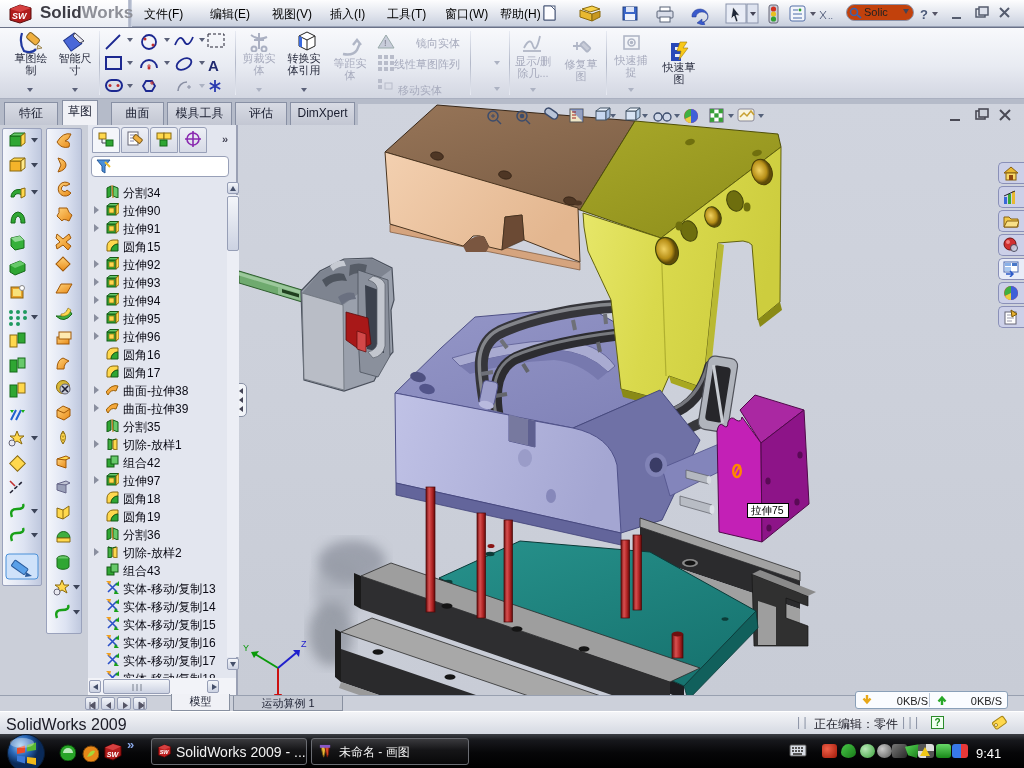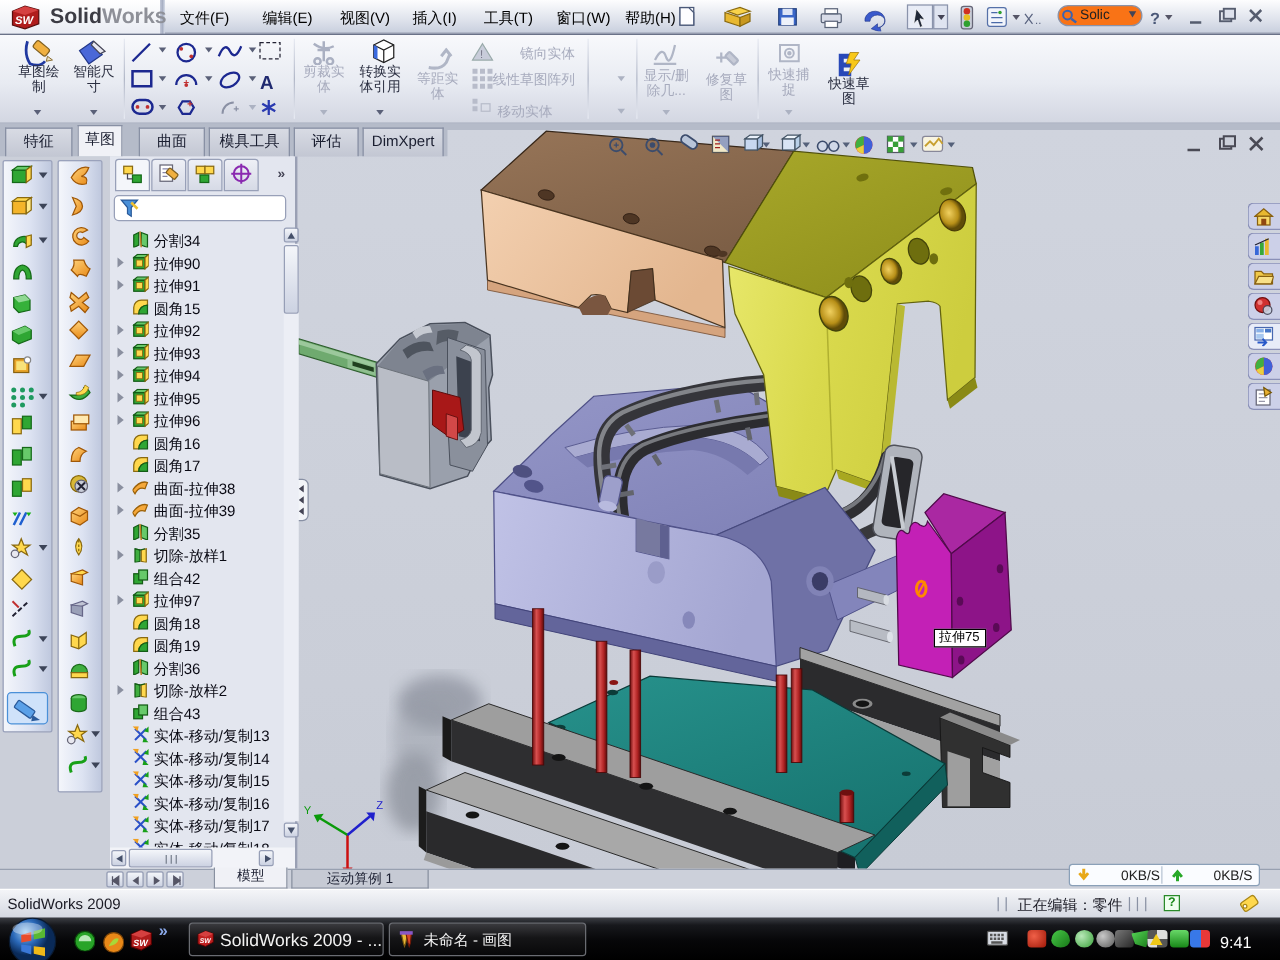--- a/index.html
+++ b/index.html
@@ -5,21 +5,21 @@
 #s{position:relative;width:1024px;height:768px;overflow:hidden;background:#cbcfd9;font-family:Liberation Sans, sans-serif}
 .ab{position:absolute}
 
 #title{left:0;top:0;width:1024px;height:27px;background:linear-gradient(#fdfdfe,#dfe3ec 60%,#c9d0de);border-bottom:1px solid #98a0b4}
 #logo{left:0;top:0;width:128px;height:27px;background:linear-gradient(#ffffff,#e9ecf3)}
 #logosep{left:128px;top:0;width:4px;height:27px;background:linear-gradient(90deg,#c2c8d8,#a8b0c4,#d6dce8)}
 .swcube{left:7px;top:3px;width:27px;height:21px}
 #swname{left:40px;top:3px;font-size:17px;font-weight:bold;color:#3c3c44;letter-spacing:0px}
 #swname .w{color:#8e9098;font-weight:bold}
 .menu{top:6px;font-size:12px;color:#000000}
-#srch{left:846px;top:4px;width:68px;height:17px;background:#f97316;border:1px solid #8a92a8;border-radius:9px;font-size:11px;color:#222;padding-left:17px;line-height:15px}
+#srch{left:846px;top:4px;width:68px;height:17px;background:#c2410c;border:1px solid #8a92a8;border-radius:9px;font-size:11px;color:#222;padding-left:17px;line-height:15px}
 
 #ribbon{left:0;top:27px;width:1024px;height:72px;background:linear-gradient(#f8f9fc,#e8ebf2 55%,#dcdfe9 80%,#d3d7e2);border-top:1px solid #6a7288;border-bottom:1px solid #aab0c0}
 .rsep{top:3px;width:1px;height:64px;background:linear-gradient(#e8ebf3,#b2b8c8,#e8ebf3)}
 .rbtn{font-size:11px;color:#2a2e40;text-align:center;line-height:12px}
 .rbtn.dis{color:#a7abbd}
 .darr{width:0;height:0;border-left:3px solid transparent;border-right:3px solid transparent;border-top:4px solid #5a6078}
 .darr.g{border-top-color:#acb2c2}
 #ds{left:905px;top:22px;font-size:60px;font-style:italic;font-weight:bold;color:#cad0dc;letter-spacing:-3px}
 
 #tabrow{left:0;top:99px;width:1024px;height:26px;background:#b5bbc9}
@@ -1089,21 +1089,21 @@
 <svg class="ab" style="left:861px;top:694px" width="12" height="12">
       <path d="M6 1 l0 7 m-3.5 -3.5 l3.5 4 3.5 -4" stroke="#e8a818" stroke-width="2.4" fill="none"></path>
     </svg>
 <div class="ab" style="left:878px;top:695px;width:50px;font-size:11px;color:#222;text-align:right">0KB/S</div>
 <svg class="ab" style="left:936px;top:694px" width="12" height="12">
       <path d="M6 11 l0 -7 m-3.5 3.5 l3.5 -4 3.5 4" stroke="#28a828" stroke-width="2.4" fill="none"></path>
     </svg>
 <div class="ab" style="left:952px;top:695px;width:50px;font-size:11px;color:#222;text-align:right">0KB/S</div>
 
 <div class="ab" id="status"></div>
-<div class="ab" style="left:6px;top:716px;font-size:12px;color:#1a1a24">SolidWorks 2009</div>
+<div class="ab" style="left:6px;top:716px;font-size:16px;color:#1a1a24">SolidWorks 2009</div>
 <div class="ab" style="left:797px;top:715px;font-size:12px;color:#8a92a4">| |</div>
 <div class="ab" style="left:814px;top:716px;font-size:12px;color:#1a1a24">正在编辑：零件</div>
 <div class="ab" style="left:902px;top:715px;font-size:12px;color:#8a92a4">| | |</div>
 <div class="ab" style="left:931px;top:716px;width:13px;height:13px;background:#f0fff0;border:1px solid #2a8a2a;color:#1a8a1a;font-size:10px;font-weight:bold;text-align:center;line-height:12px">?</div>
 <svg class="ab" style="left:991px;top:714px" width="18" height="17" viewBox="0 0 18 17">
       <rect x="2" y="5" width="13" height="8" rx="2" transform="rotate(-35 8 9)" fill="#ffd84d" stroke="#a88618"></rect>
       <circle cx="5" cy="11" r="1.5" fill="#fff" stroke="#a88618"></circle>
     </svg>
 
 <div class="ab" id="task"></div>

